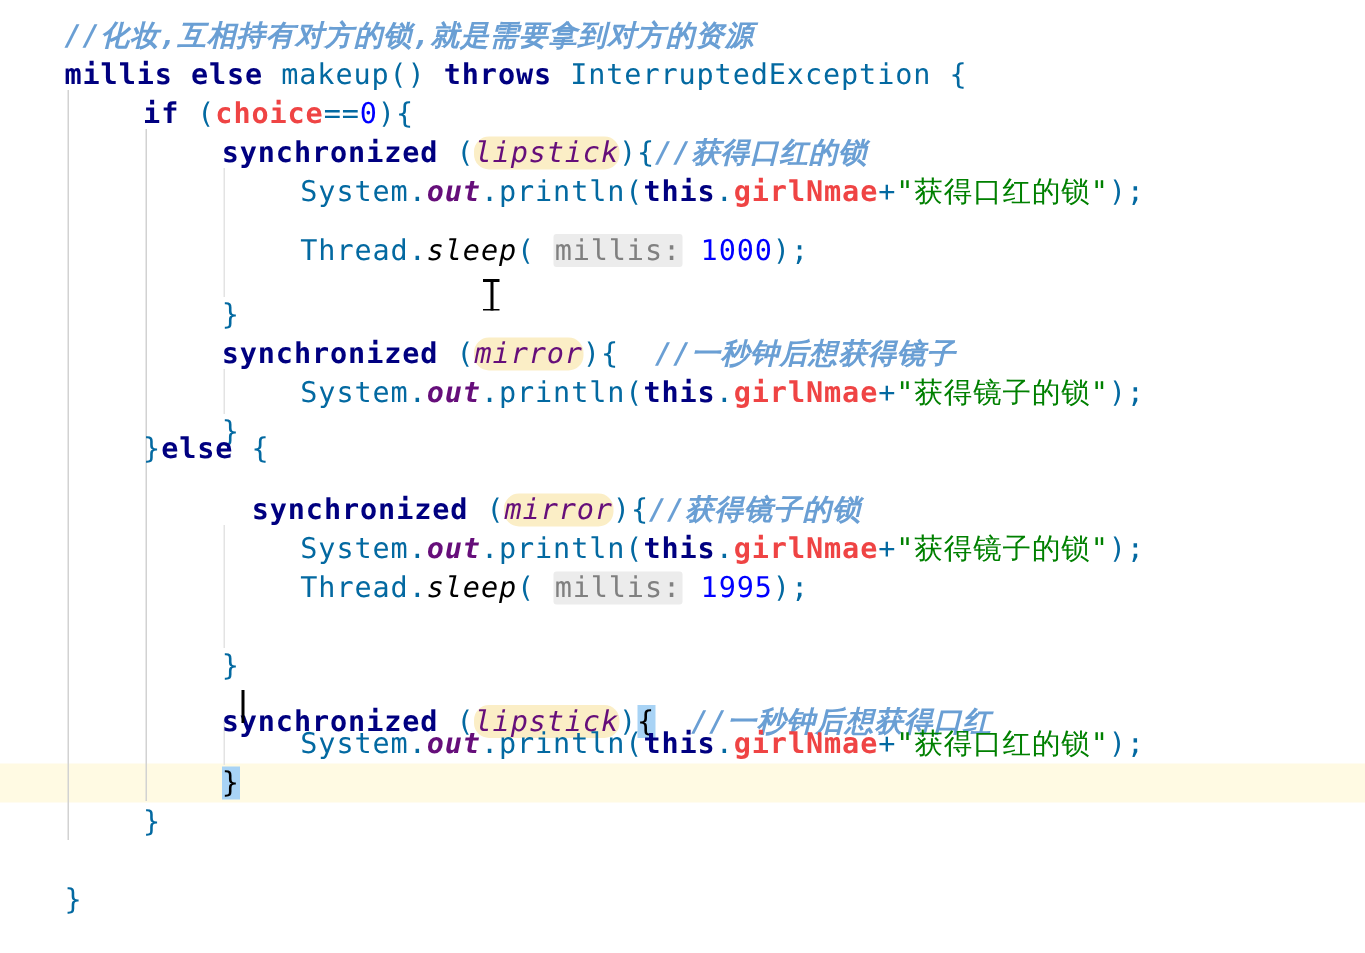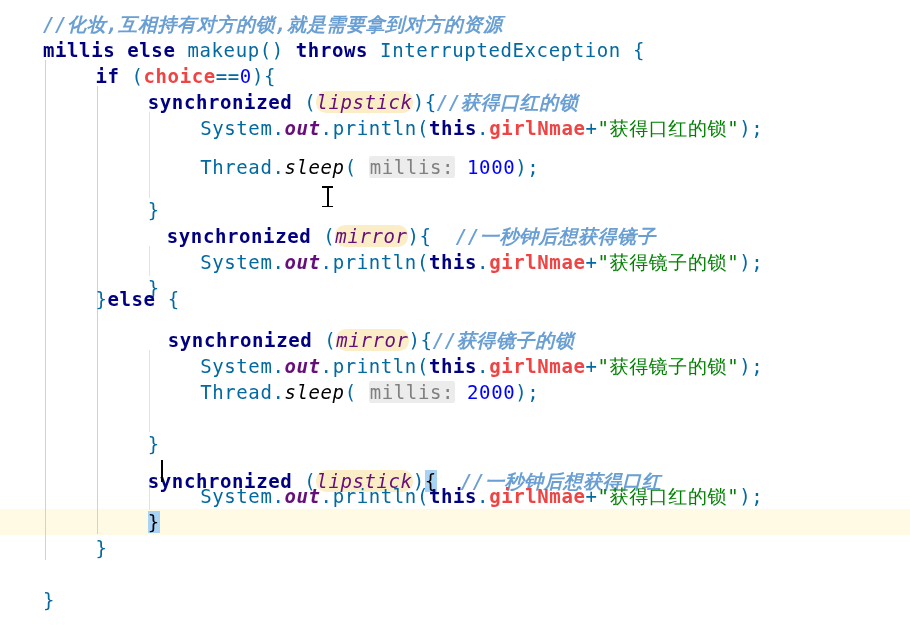--- a/index.html
+++ b/index.html
@@ -137,27 +137,27 @@
     </div>
 
   <div class="code" id="code">
       <div class="line" style="top: 11px; left: 43px;"><span class="cmt">//化妆,互相持有对方的锁,就是需要拿到对方的资源</span></div>
       <div class="line" style="top: 37px; left: 43px;"><span class="kw">millis</span><span class="plain"> </span><span class="kw">else</span><span class="plain"> makeup() </span><span class="kw">throws</span><span class="plain"> InterruptedException {</span></div>
       <div class="line" style="top: 63px; left: 95.4px;"><span class="kw">if</span><span class="plain"> (</span><span class="fld">choice</span><span class="plain">==</span><span class="num">0</span><span class="plain">){</span></div>
       <div class="line" style="top: 89px; left: 147.8px;"><span class="kw">synchronized</span><span class="plain"> (</span><span class="lockvar">lipstick</span><span class="plain">){</span><span class="cmt">//获得口红的锁</span></div>
       <div class="line" style="top: 115px; left: 200.2px;"><span class="plain">System.</span><span class="fldi">out</span><span class="plain">.println(</span><span class="kw">this</span><span class="plain">.</span><span class="fld">girlNmae</span><span class="plain">+</span><span class="str">"获得口红的锁"</span><span class="plain">);</span></div>
       <div class="line" style="top: 154px; left: 200.2px;"><span class="plain">Thread.</span><span class="mi">sleep</span><span class="plain">( </span><span class="hint">millis:</span><span class="plain"> </span><span class="num">1000</span><span class="plain">);</span></div>
       <div class="line" style="top: 197px; left: 147.8px;"><span class="plain">}</span></div>
-      <div class="line" style="top: 223px; left: 147.8px; margin-left: 19px;"><span class="kw">synchronized</span><span class="plain"> (</span><span class="lockvar">mirror</span><span class="plain">){  </span><span class="cmt">//一秒钟后想获得镜子</span></div>
+      <div class="line" style="top: 223px; left: 147.8px;"><span class="kw">synchronized</span><span class="plain"> (</span><span class="lockvar">mirror</span><span class="plain">){  </span><span class="cmt">//一秒钟后想获得镜子</span></div>
       <div class="line" style="top: 249px; left: 200.2px;"><span class="plain">System.</span><span class="fldi">out</span><span class="plain">.println(</span><span class="kw">this</span><span class="plain">.</span><span class="fld">girlNmae</span><span class="plain">+</span><span class="str">"获得镜子的锁"</span><span class="plain">);</span></div>
       <div class="line" style="top: 275px; left: 147.8px;"><span class="plain">}</span></div>
       <div class="line" style="top: 286px; left: 95.4px;"><span class="plain">}</span><span class="kw">else</span><span class="plain"> {</span></div>
       <div class="line" style="top: 327px; left: 147.8px; margin-left: 20px;"><span class="kw">synchronized</span><span class="plain"> (</span><span class="lockvar">mirror</span><span class="plain">){</span><span class="cmt">//获得镜子的锁</span></div>
       <div class="line" style="top: 353px; left: 200.2px;"><span class="plain">System.</span><span class="fldi">out</span><span class="plain">.println(</span><span class="kw">this</span><span class="plain">.</span><span class="fld">girlNmae</span><span class="plain">+</span><span class="str">"获得镜子的锁"</span><span class="plain">);</span></div>
-      <div class="line" style="top: 379px; left: 200.2px;"><span class="plain">Thread.</span><span class="mi">sleep</span><span class="plain">( </span><span class="hint">millis:</span><span class="plain"> </span><span class="num">2000</span><span class="plain">);</span></div>
+      <div class="line" style="top: 379px; left: 200.2px;"><span class="plain">Thread.</span><span class="mi">sleep</span><span class="plain">( </span><span class="hint">millis:</span><span class="plain"> </span><span class="num">1995</span><span class="plain">);</span></div>
       <div class="line" style="top: 431px; left: 147.8px;"><span class="plain">}</span></div>
       <div class="line" style="top: 468px; left: 147.8px;"><span class="kw">synchronized</span><span class="plain"> (</span><span class="lockvar">lipstick</span><span class="plain">)</span><span class="brace-match">{</span><span class="plain">  </span><span class="cmt">//一秒钟后想获得口红</span></div>
       <div class="line" style="top: 483px; left: 200.2px;"><span class="plain">System.</span><span class="fldi">out</span><span class="plain">.println(</span><span class="kw">this</span><span class="plain">.</span><span class="fld">girlNmae</span><span class="plain">+</span><span class="str">"获得口红的锁"</span><span class="plain">);</span></div>
       <div class="line" style="top: 509px; left: 147.8px;"><span class="brace-match">}</span></div>
       <div class="line" style="top: 535px; left: 95.4px;"><span class="plain">}</span></div>
       <div class="line" style="top: 587px; left: 43px;"><span class="plain">}</span></div>
     </div>
 
   <div class="caret" id="caret" style="left: 160.9px; top: 460px;"></div>
 

